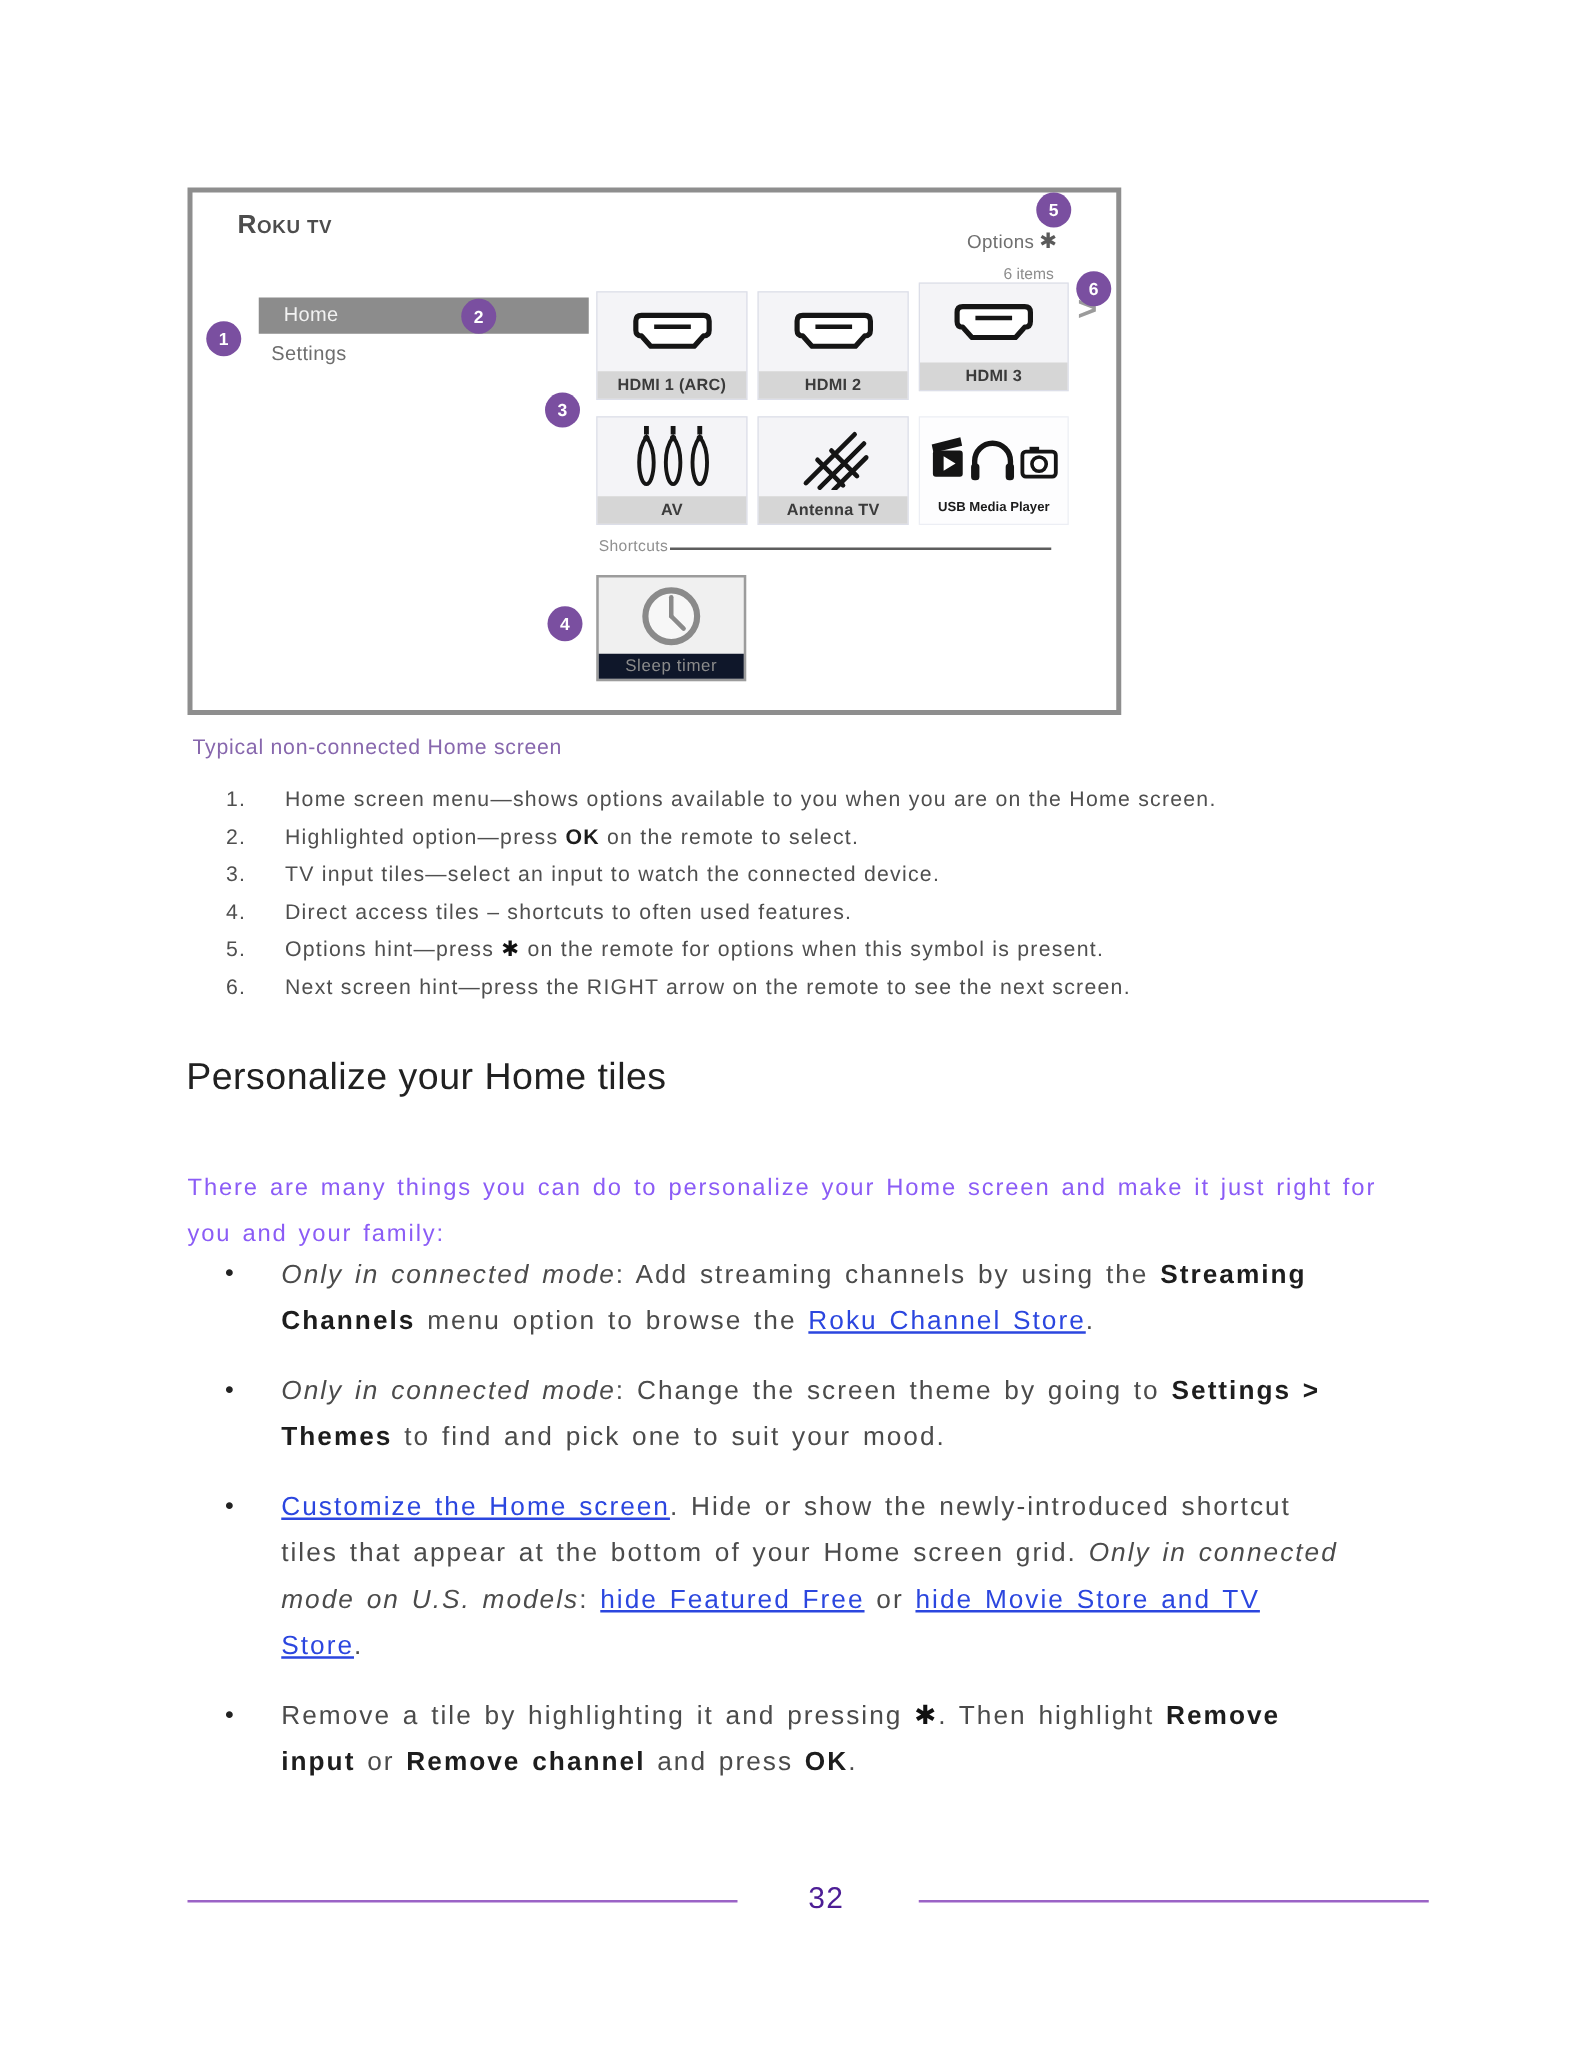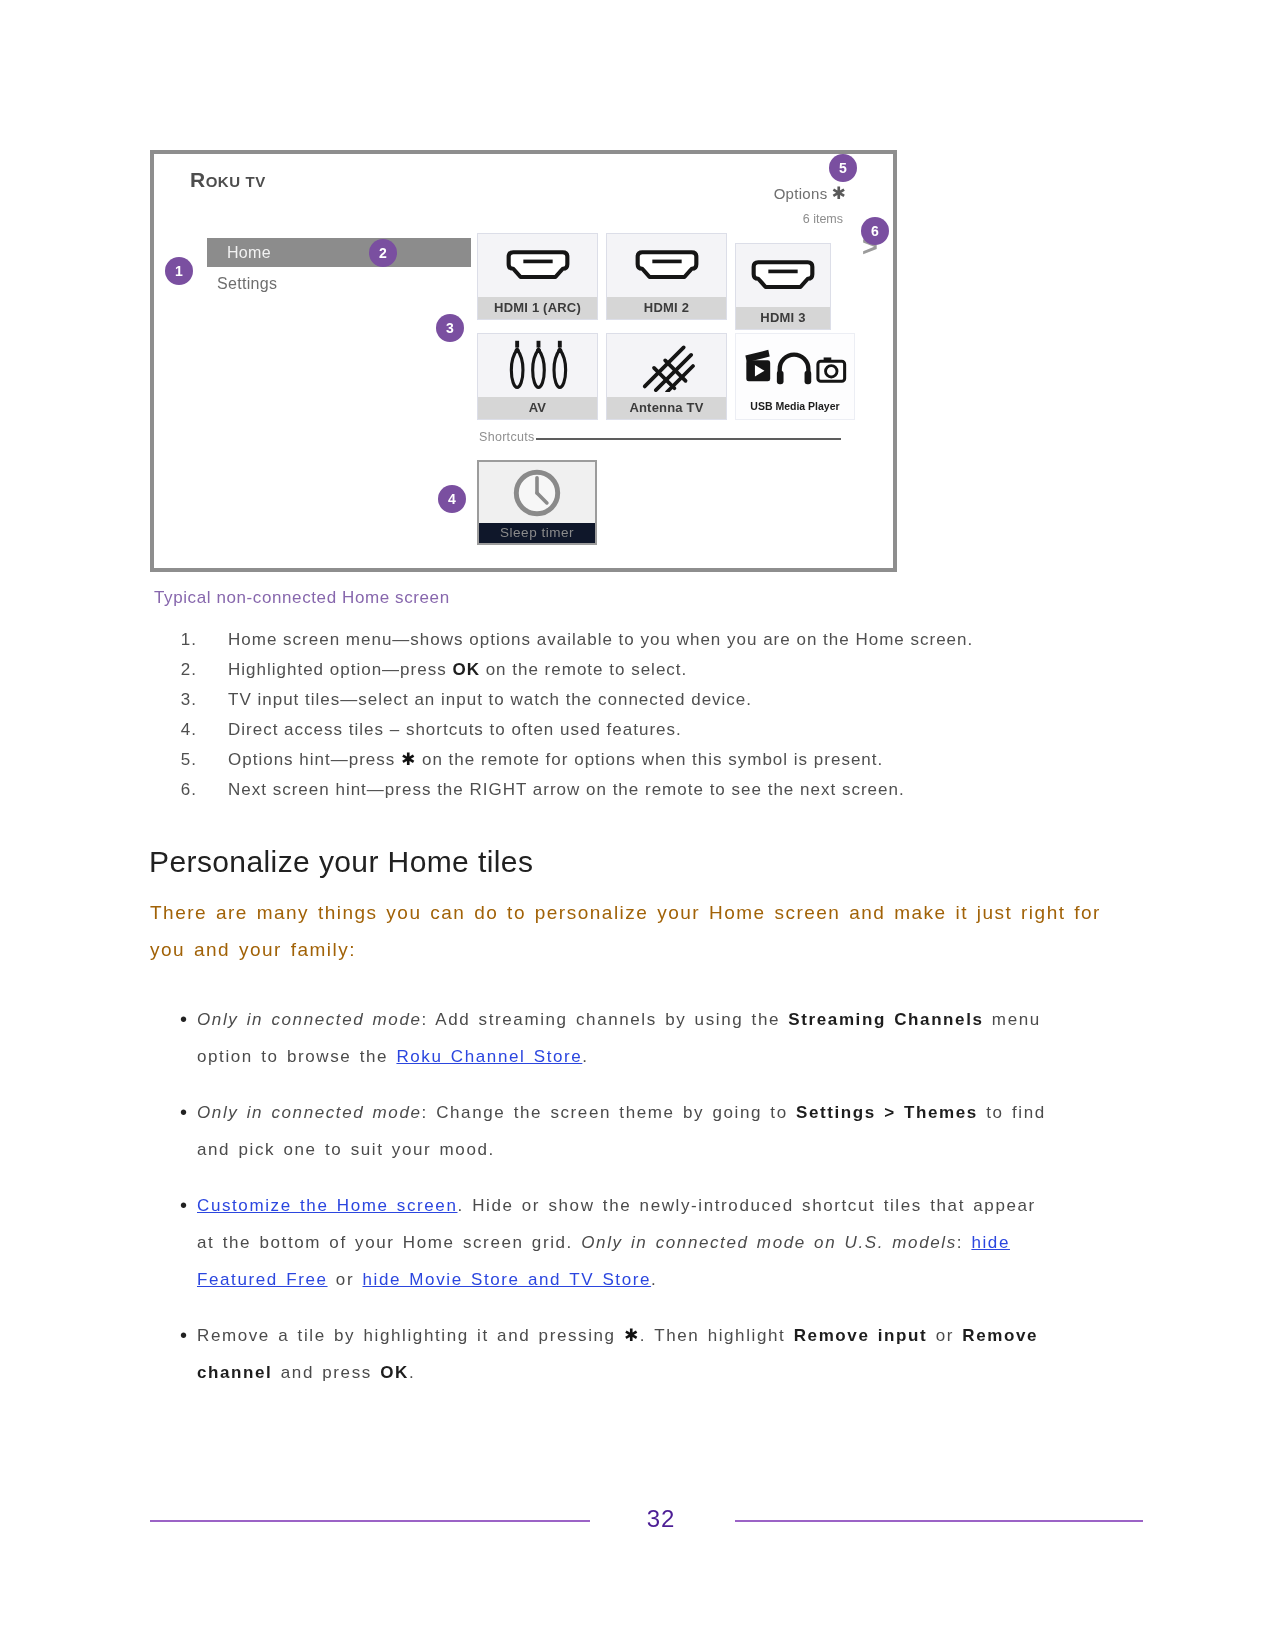--- a/index.html
+++ b/index.html
@@ -27,21 +27,21 @@
   .menu-home{position:absolute;left:53px;top:84px;width:264px;height:29px;background:var(--bar-gray);color:#f2f2f2;font-size:16px;line-height:29px;padding-left:20px;letter-spacing:.3px;}
   .menu-settings{position:absolute;left:63px;top:121px;font-size:16px;color:#6e6e6e;letter-spacing:.3px;}
 
   .callout{position:absolute;width:28px;height:28px;border-radius:50%;background:var(--purple);color:#fff;font-size:14px;font-weight:bold;display:flex;align-items:center;justify-content:center;z-index:5;}
   .c1{left:11px;top:103px}.c2{left:215px;top:85px}.c3{left:282px;top:160px}
   .c4{left:284px;top:331px}.c5{left:675px;top:0}.c6{left:707px;top:63px}
 
   .tile{position:absolute;width:121px;height:87px;display:flex;flex-direction:column;border:1px solid #dcdee8;background:#f4f4f7;}
   .tile-icon{flex:1;display:flex;align-items:center;justify-content:center;overflow:hidden;}
   .tile-label{height:22px;background:#d6d6d6;font-size:13px;font-weight:bold;color:#3b3b3b;text-align:center;line-height:22px;letter-spacing:.2px;}
-  .t1{left:323px;top:79px}.t2{left:452px;top:79px}.t3{left:581px;top:89px;width:96px}
+  .t1{left:323px;top:79px}.t2{left:452px;top:79px}.t3{left:581px;top:72px;width:120px}
   .t4{left:323px;top:179px}.t5{left:452px;top:179px}
   .t6{left:581px;top:179px;width:120px;background:#fdfdfe;border-color:#eceef4;}
   .usb-label{font-size:10.5px;font-weight:bold;color:#1c1c1c;text-align:center;padding-bottom:7px;}
 
   .shortcuts-label{position:absolute;left:325px;top:276px;font-size:12.5px;color:#8f8f8f;letter-spacing:.3px;}
   .shortcuts-line{position:absolute;left:382px;top:284px;width:305px;height:2px;background:#5d5d5d;}
   .sleep{position:absolute;left:323px;top:306px;width:120px;height:85px;border:2px solid #9c9c9c;display:flex;flex-direction:column;background:#f0f0f0;}
   .sleep-icon{flex:1;display:flex;align-items:center;justify-content:center;}
   .sleep-label{height:20px;background:#0f172a;color:#8b8b8b;font-size:13.5px;text-align:center;line-height:20px;letter-spacing:.5px;}
 
@@ -49,25 +49,25 @@
   .caption{position:absolute;left:154px;top:588px;font-size:17px;color:var(--caption-purple);letter-spacing:.6px;}
   .explain{position:absolute;left:150px;top:625px;}
   .ex-row{display:flex;height:30px;line-height:30px;font-size:17px;color:#4f4f4f;letter-spacing:1px;}
   .ex-num{width:47px;text-align:right;flex:none;}
   .ex-txt{margin-left:31px;white-space:nowrap;}
   .seg-bold{font-weight:bold;color:#1d1d1d;}
   .seg-italic{font-style:italic;}
   .seg-link{color:var(--link-blue);text-decoration:underline;cursor:pointer;}
   .seg-sym{font-weight:bold;color:#111;}
   .heading{position:absolute;left:149px;top:845px;margin:0;font-size:30px;font-weight:500;color:#212121;letter-spacing:.4px;}
-  .intro{position:absolute;left:150px;top:894px;width:952px;margin:0;font-size:19px;line-height:37px;color:#a16207;letter-spacing:1.5px;word-spacing:2px;}
+  .intro{position:absolute;left:150px;top:932px;width:952px;margin:0;font-size:19px;line-height:37px;color:#8b5cf6;letter-spacing:1.5px;word-spacing:2px;}
   .bullets{position:absolute;left:150px;top:1001px;width:960px;}
   .b-item{display:flex;margin-bottom:19px;}
   .b-dot{flex:none;width:17px;margin-left:30px;font-size:20px;line-height:37px;color:#222;}
-  .b-txt{flex:1;max-width:856px;font-size:17px;line-height:37px;color:#4b4b4b;letter-spacing:1.6px;word-spacing:2px;}
+  .b-txt{margin-left:28px;flex:1;max-width:856px;font-size:21px;line-height:37px;color:#4b4b4b;letter-spacing:1.6px;word-spacing:2px;}
 
   .rule{position:absolute;top:1520px;height:2px;background:var(--rule-purple);}
   .rule-l{left:150px;width:440px;}
   .rule-r{left:735px;width:408px;}
   .pageno{position:absolute;left:601px;top:1505px;width:120px;text-align:center;font-size:24px;color:#4c1d95;letter-spacing:1px;}
 </style>
 </head>
 <body>
 
 <div class="page">

